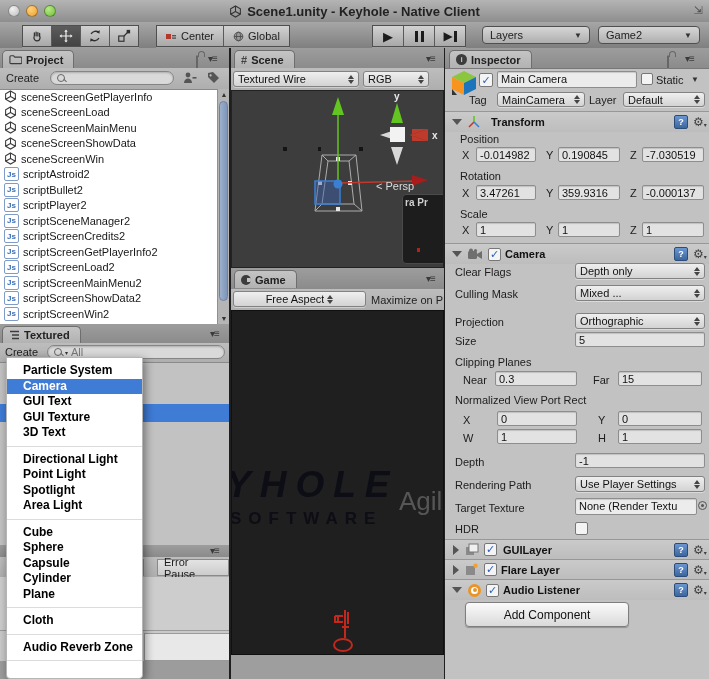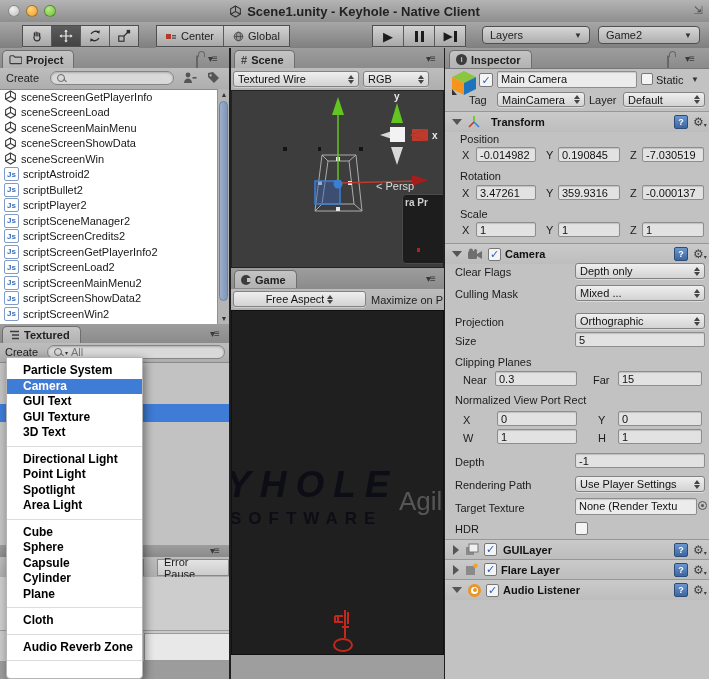--- a/index.html
+++ b/index.html
@@ -665,15 +665,16 @@
       <span class="disc open" style="margin-left:7px;"></span>
       <span style="width:13px;height:13px;border-radius:50%;border:3px solid #e8952c;box-sizing:border-box;margin-left:6px;display:inline-flex;align-items:center;justify-content:center;background:#fff;">
           <i style="width:4px;height:4px;border-radius:50%;background:#e8952c;"></i>
         </span>
       <span class="cb" style="position:static;width:13px;height:13px;margin-left:5px;">✓</span>
       <span class="hdr-title" style="margin-left:4px;">Audio Listener</span>
       <span class="book" style="position:absolute;left:229px;">?</span>
       <span class="gear" style="position:absolute;left:248px;">⚙</span>
     </div>
 
+    <div class="abs" style="left:20px;top:554px;width:162px;height:23px;background:linear-gradient(#fbfbfb,#d9d9d9);border:1px solid #7e7e7e;border-radius:4px;display:flex;align-items:center;justify-content:center;font-size:12px;color:#111;box-shadow:0 1px 1px rgba(0,0,0,.25);">Add Component</div>
   </div>
 
 </div>
 
 </body></html>

